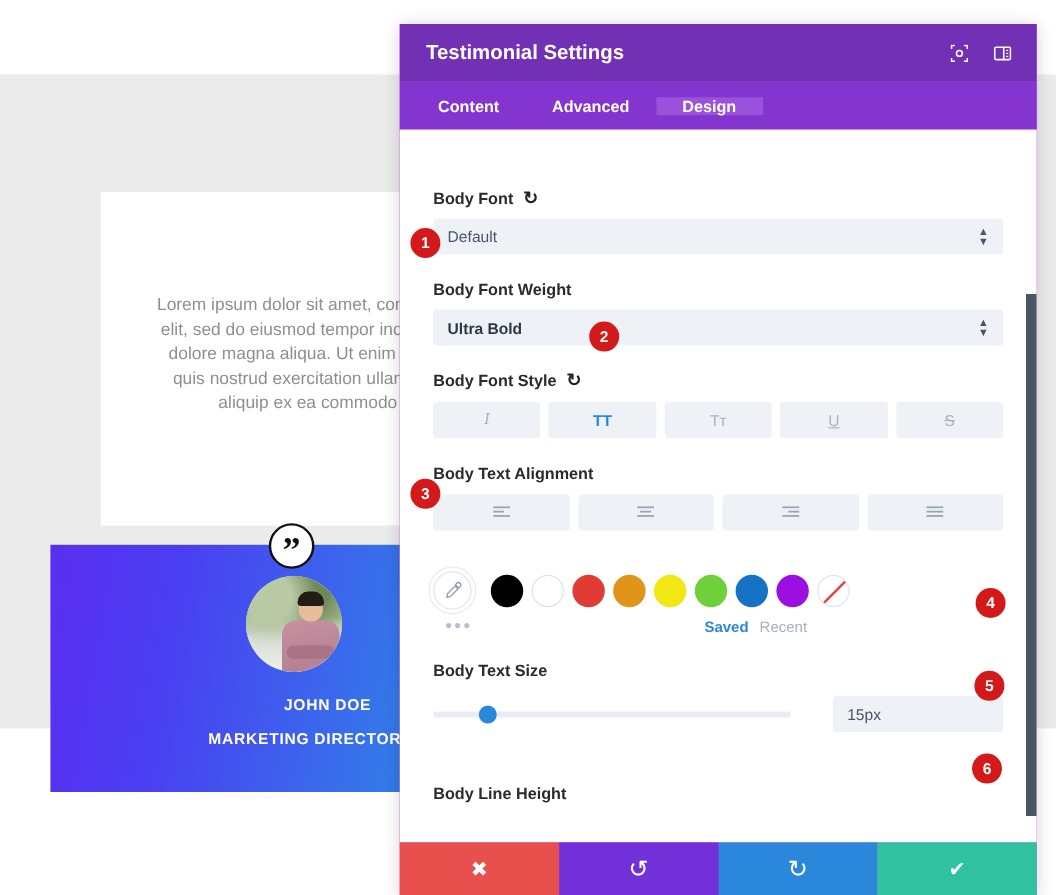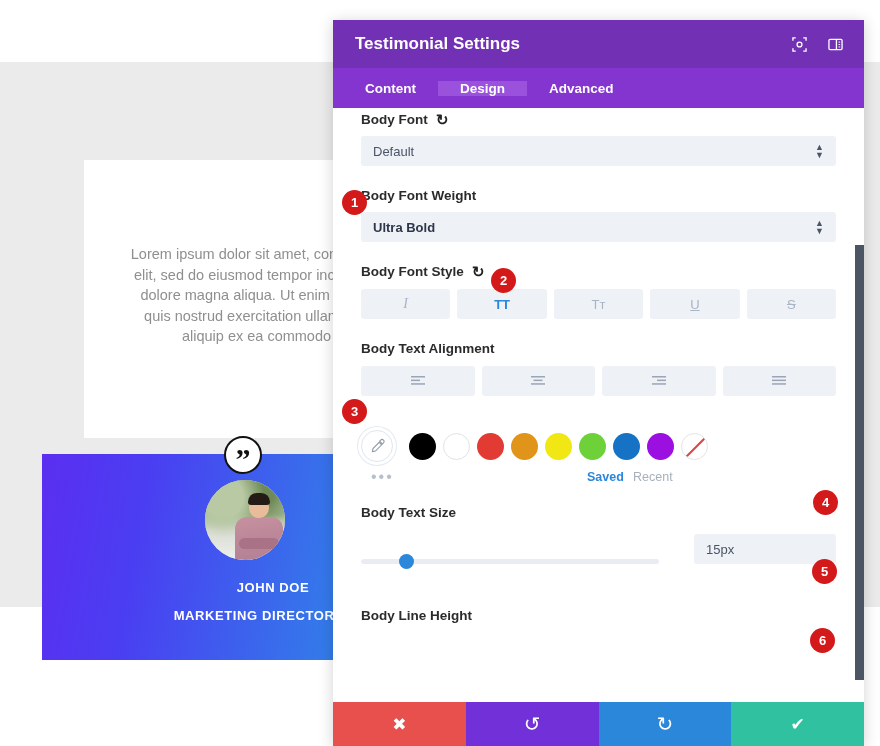--- a/index.html
+++ b/index.html
@@ -344,21 +344,21 @@
     left: 272px;
     font-size: 12.5px;
     color: #a7b0bc;
     cursor: pointer;
   }
 
   
   .slider-row {
     margin-top: 14px;
     display: flex;
-    align-items: flex-end;
+    align-items: center;
   }
   .track {
     position: relative;
     width: 303px;
     height: 5px;
     background: #e9edf3;
     border-radius: 3px;
     cursor: pointer;
   }
   .knob {
@@ -471,27 +471,27 @@
           <line x1="9" y1="2.5" x2="9" y2="13.5" stroke="#ffffff" stroke-width="1.4"></line>
           <line x1="11.2" y1="5.4" x2="13" y2="5.4" stroke="#ffffff" stroke-width="1.1"></line>
           <line x1="11.2" y1="8" x2="13" y2="8" stroke="#ffffff" stroke-width="1.1"></line>
           <line x1="11.2" y1="10.6" x2="13" y2="10.6" stroke="#ffffff" stroke-width="1.1"></line>
         </svg>
       </div>
     </div>
 
     <div class="modal-tabs">
       <div class="tab">Content</div>
+      <div class="tab">Advanced</div>
       <div class="tab active">Design</div>
-      <div class="tab">Advanced</div>
     </div>
 
     <div class="modal-body">
 
-      <div class="field" style="padding-top:4px;">
+      <div class="field" style="padding-top:18px;margin-top:32px;">
         <div class="field-label">
           <span>Body Font</span>
           <span class="reset-icon">↺</span>
         </div>
         <div class="select-box">
           <span>Default</span>
           <span class="select-arrows">▲<br>▼</span>
         </div>
       </div>
 

